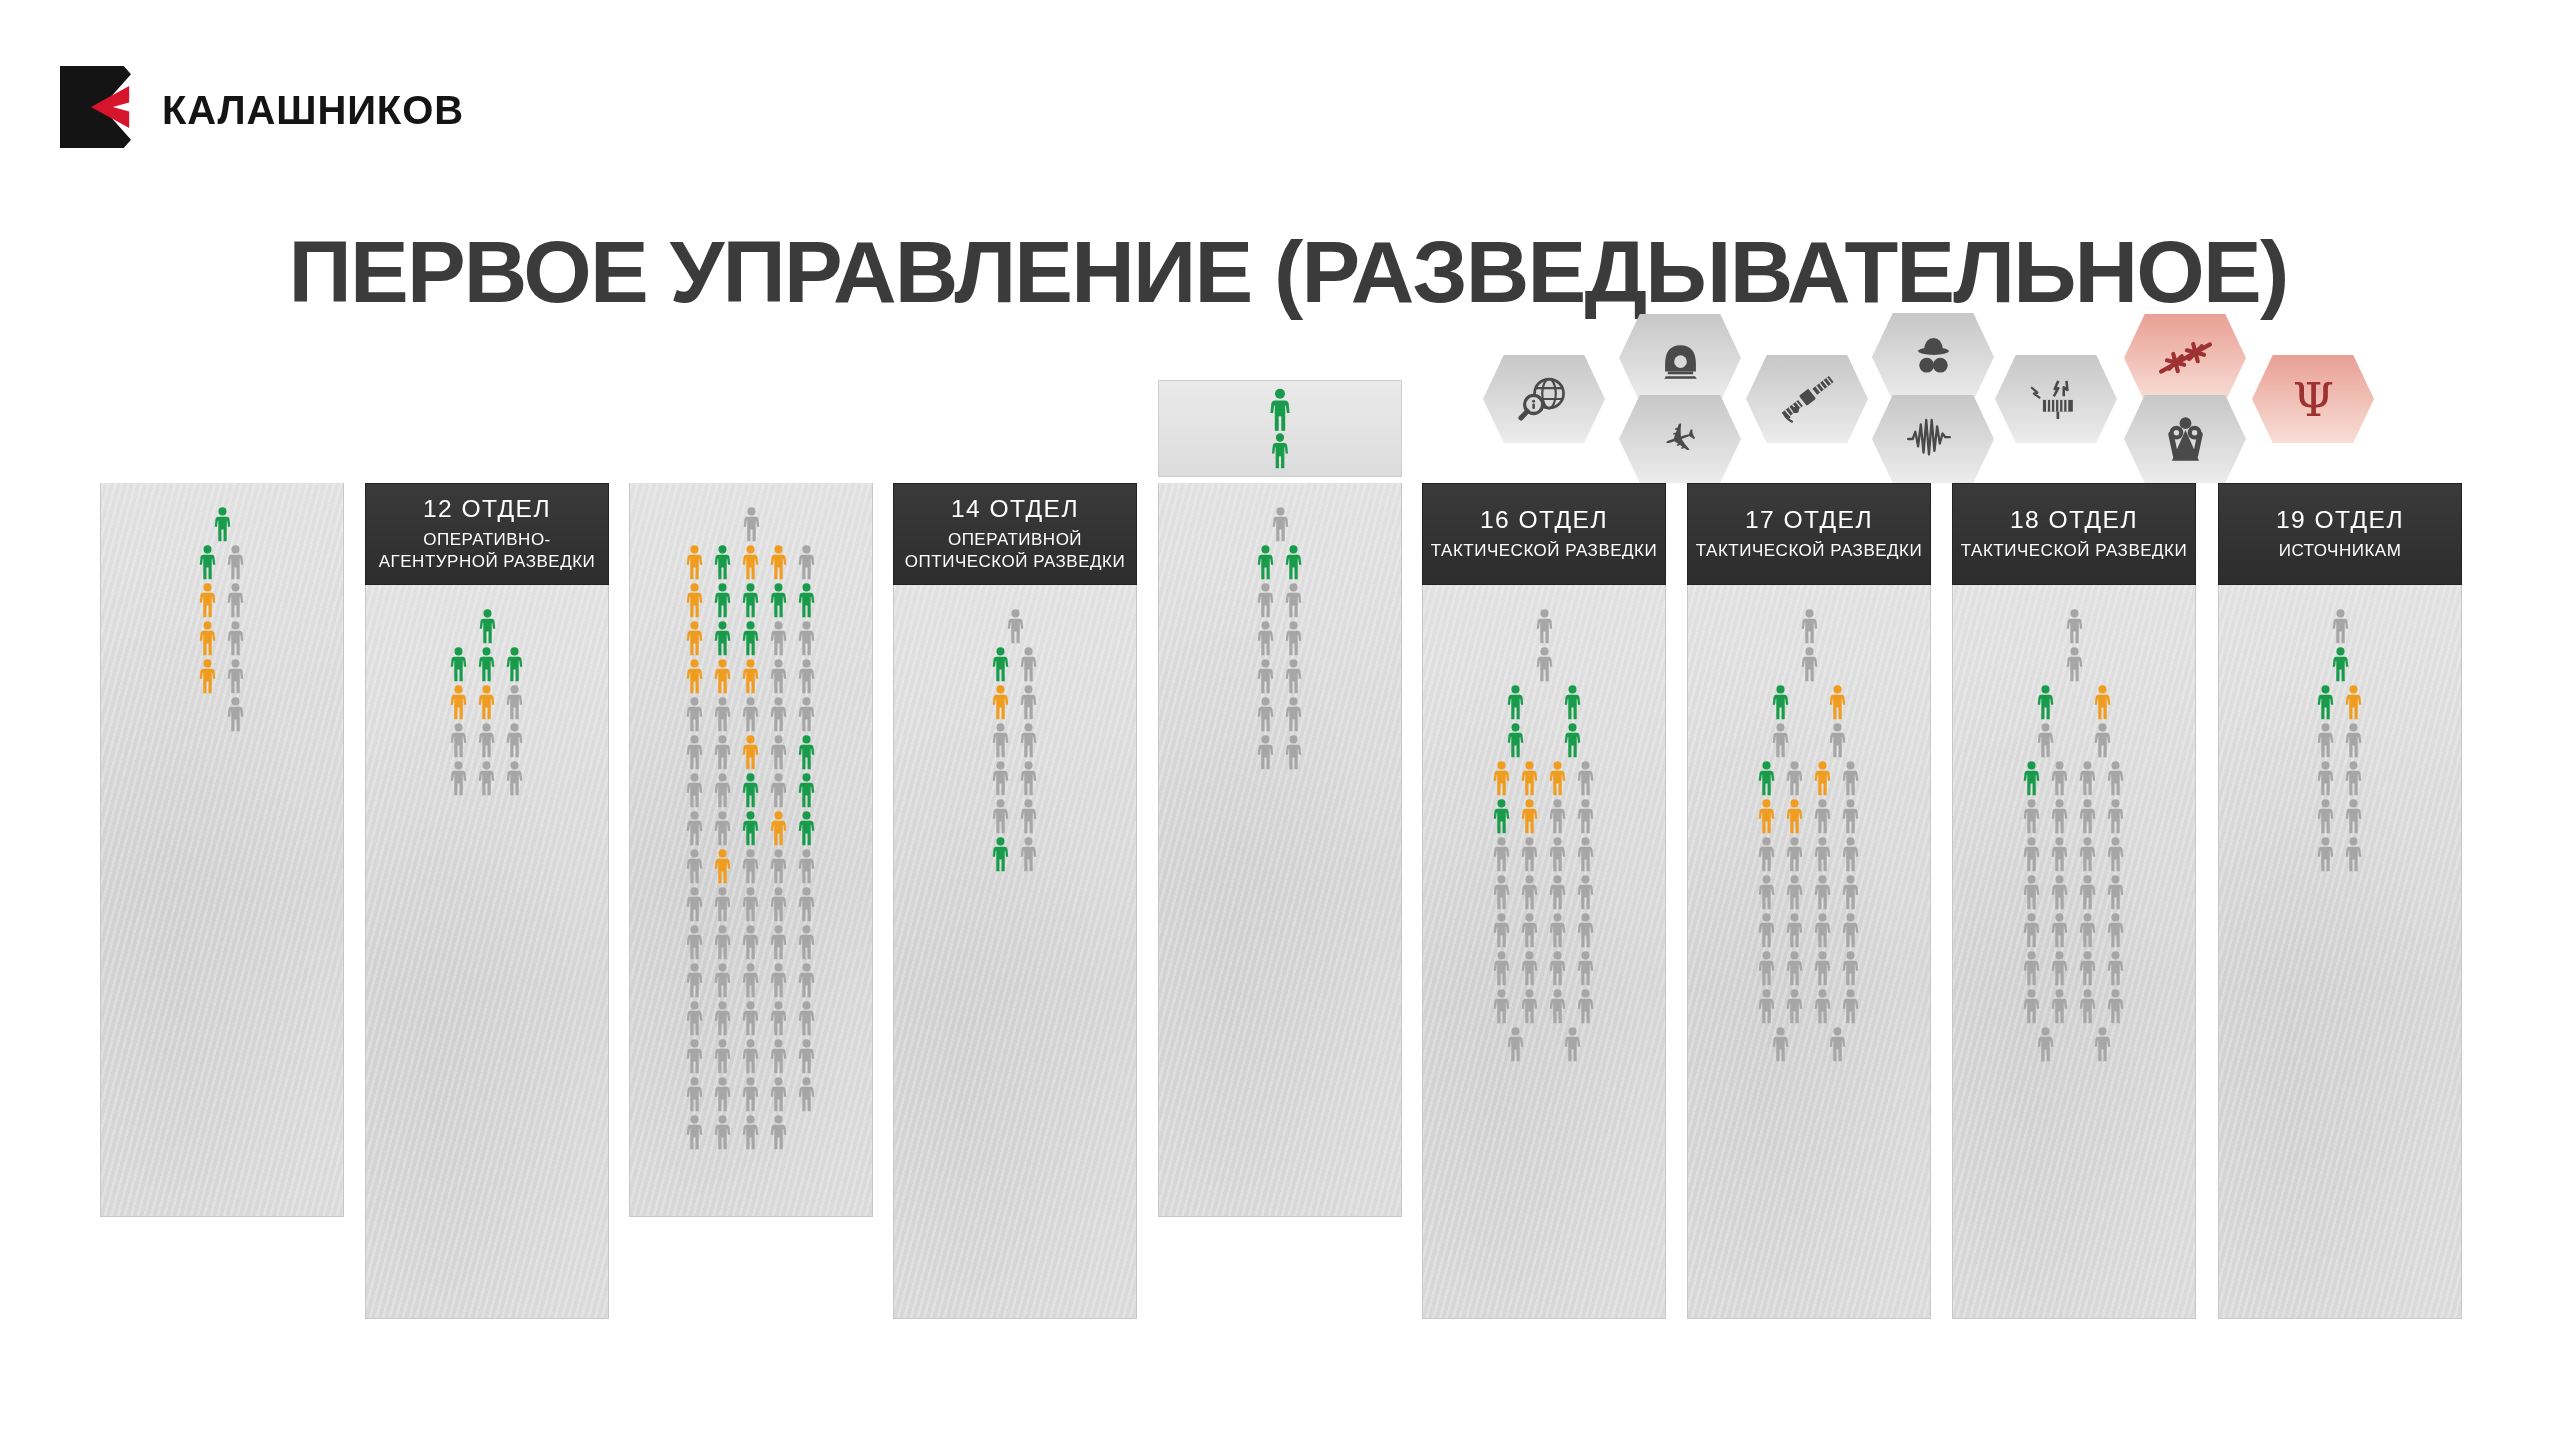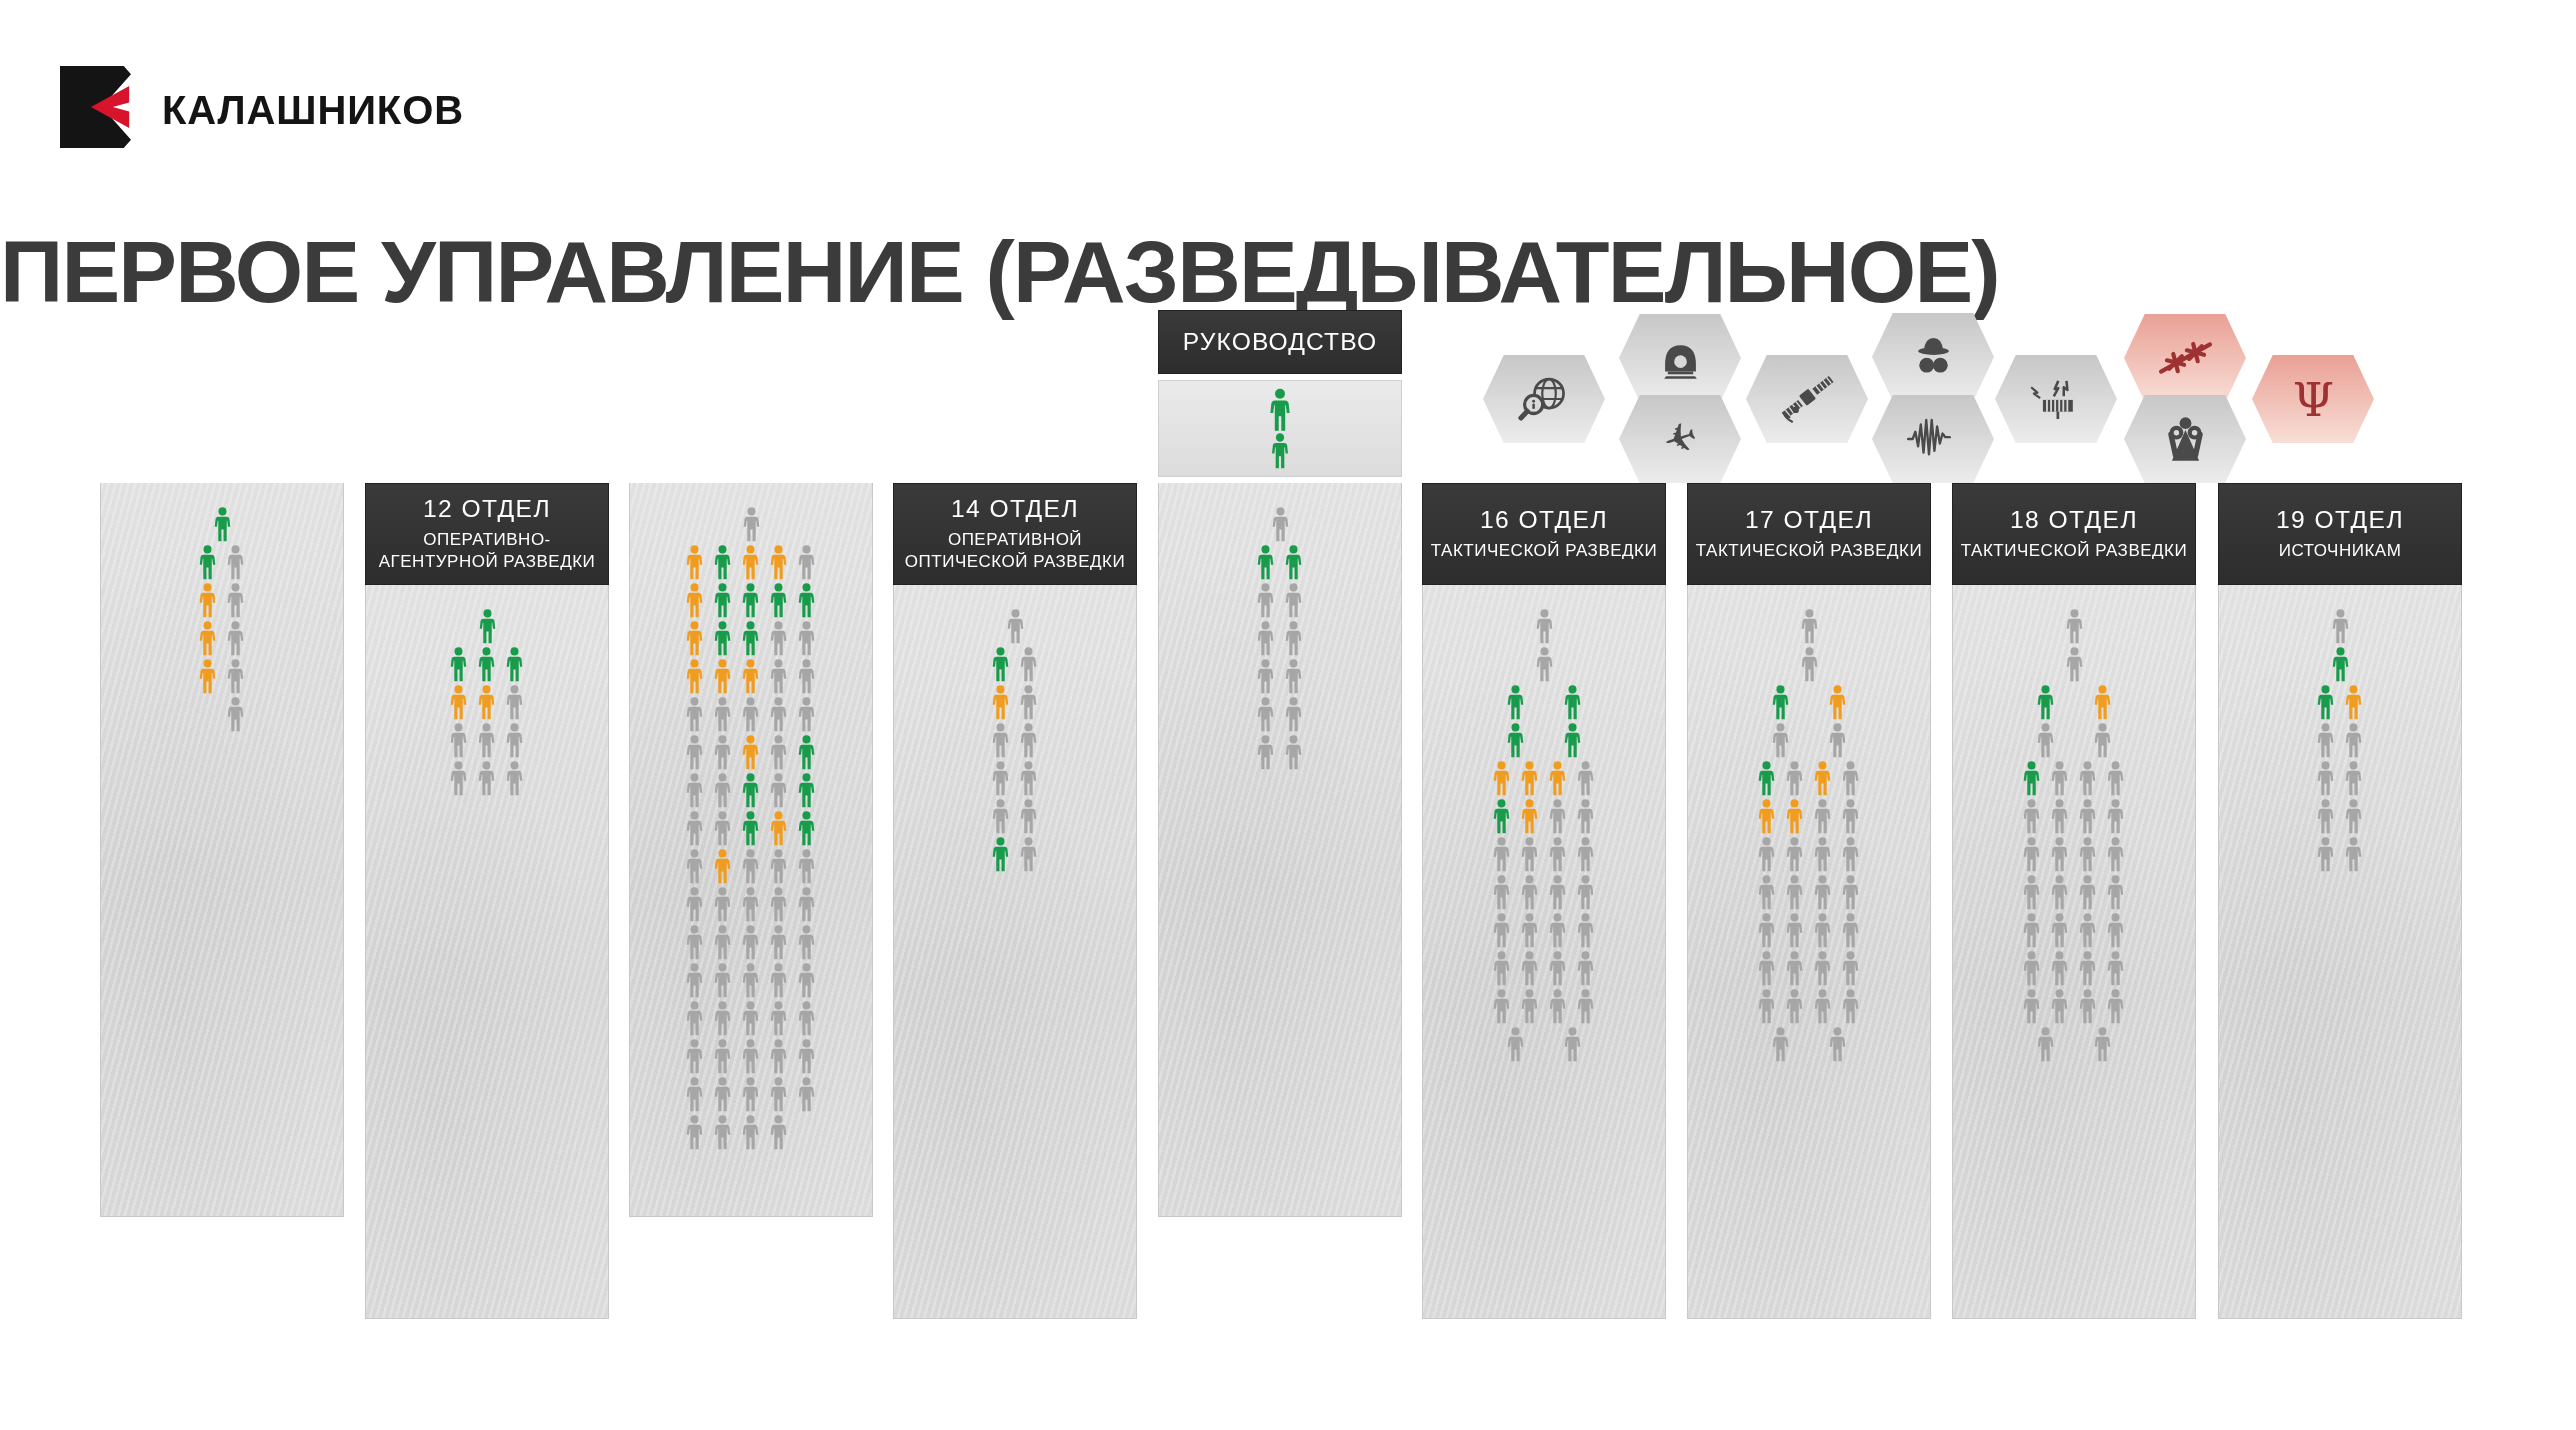--- a/index.html
+++ b/index.html
@@ -1,21 +1,21 @@
 <!DOCTYPE html>
 <html style="font-size:14.6px"><head>
 <meta charset="utf-8">
 <style>
   html,body{margin:0;padding:0;background:#fff;}
   .canvas{position:relative;width:2576px;height:1430px;background:#ffffff;overflow:hidden;
           font-family:"Liberation Sans","DejaVu Sans",sans-serif;}
   .brand{position:absolute;left:60px;top:66px;display:flex;align-items:center;}
   .brand-logo{position:absolute;left:0;top:0;}
   .brand-name{position:absolute;left:102px;top:22px;font-size:40px;font-weight:700;color:#141414;letter-spacing:0.9px;white-space:nowrap;}
-  .title{position:absolute;left:0;right:0;top:162px;font-size:88px;font-weight:700;color:#3b3b3b;letter-spacing:-1.8px;white-space:nowrap;}
+  .title{position:absolute;left:0;right:0;top:162px;text-align:center;font-size:88px;font-weight:700;color:#3b3b3b;letter-spacing:-1.8px;white-space:nowrap;}
   .lead-header{position:absolute;left:1158px;top:310px;width:244px;height:64px;background:linear-gradient(180deg,#3a3a3a,#2d2d2d);
                color:#fff;font-size:24.6px;letter-spacing:1.1px;display:flex;align-items:center;justify-content:center;border:0.9px solid #222;box-sizing:border-box;}
   .lead-body{position:absolute;left:1158px;top:380px;width:244px;height:97px;background:linear-gradient(180deg,#eaeaea,#dcdcdc);
              border:0.9px solid #cfcfcf;box-sizing:border-box;display:flex;flex-direction:column;align-items:center;justify-content:center;gap:1.8px;}
   .hex{position:absolute;width:122px;height:88px;display:flex;align-items:center;justify-content:center;
        clip-path:polygon(0 50%,17% 0,83% 0,100% 50%,83% 100%,17% 100%);}
   .hex.gray{background:linear-gradient(180deg,#c7c7c7,#ececec);}
   .hex.red{background:linear-gradient(180deg,#e9a095,#f8ded6);}
   .hex svg{width:73px;height:58px;}
   .panel{position:absolute;top:483px;width:244px;}
@@ -41,21 +41,20 @@
   <div class="brand">
     <svg class="brand-logo" width="71" height="82" viewBox="0 0 78 90">
       <path d="M0,0 H70 L78,9 L46,45 L78,81 L70,90 H0 Z" fill="#141414"></path>
       <path d="M76,22 V40 L58,45 L76,50 V68 L34,45 Z" fill="#d6152c"></path>
     </svg>
     <div class="brand-name">КАЛАШНИКОВ</div>
   </div>
 
   <h1 class="title">ПЕРВОЕ УПРАВЛЕНИЕ (РАЗВЕДЫВАТЕЛЬНОЕ)</h1>
 
-  <div class="lead-header">РУКОВОДСТВО</div>
   <div class="lead-body" id="leadership-people">
       <svg viewBox="0 0 24 40" width="26" height="44">
         <circle cx="12" cy="5" r="4.6" fill="#189b4a"></circle>
         <path d="M7.2,11.2h9.6c1.8,0,3,1.2,3.2,3l0.9,8.5h-2.6l-0.9,-7h-0.6v23.5h-3.6v-13.5h-2.4v13.5h-3.6v-23.5h-0.6l-0.9,7h-2.6l0.9,-8.5c0.2,-1.8,1.4,-3,3.2,-3z" fill="#189b4a"></path>
       </svg>
       <svg viewBox="0 0 24 40" width="22" height="36">
         <circle cx="12" cy="5" r="4.6" fill="#189b4a"></circle>
         <path d="M7.2,11.2h9.6c1.8,0,3,1.2,3.2,3l0.9,8.5h-2.6l-0.9,-7h-0.6v23.5h-3.6v-13.5h-2.4v13.5h-3.6v-23.5h-0.6l-0.9,7h-2.6l0.9,-8.5c0.2,-1.8,1.4,-3,3.2,-3z" fill="#189b4a"></path>
       </svg>
     </div>

